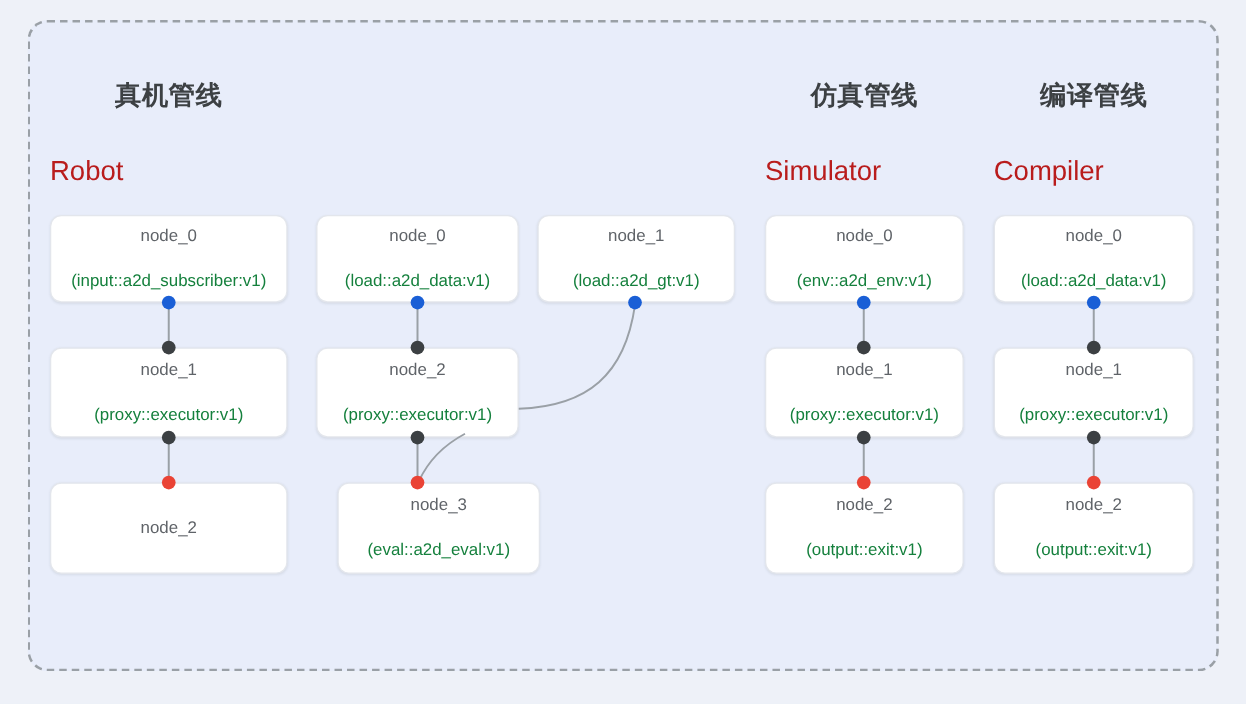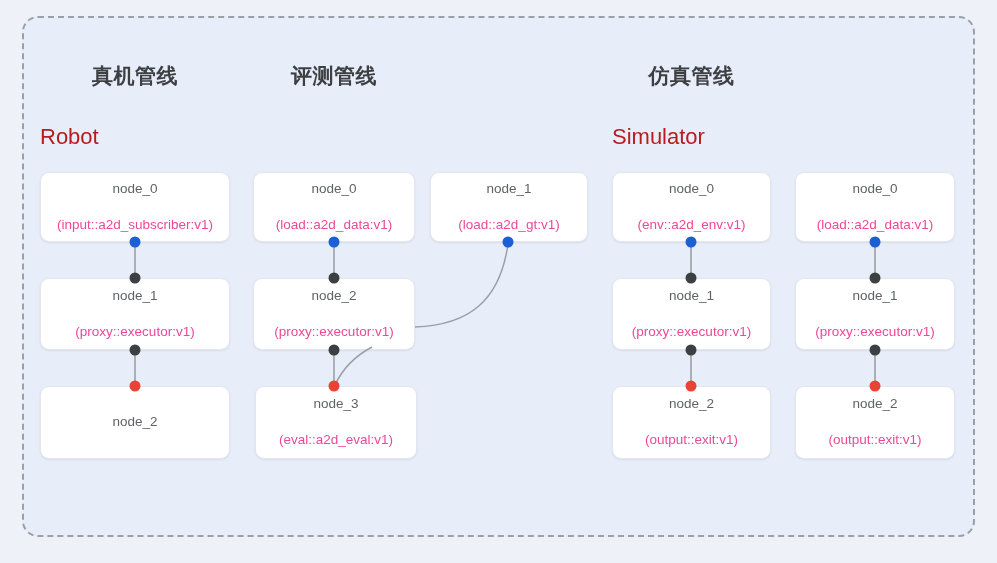--- a/index.html
+++ b/index.html
@@ -65,21 +65,21 @@
     gap: 21px;
   }
   .node-name {
     font-size: 13.5px;
     color: #5f6368;
     line-height: 1.1;
     white-space: nowrap;
   }
   .node-type {
     font-size: 13.5px;
-    color: #ec4899;
+    color: #15803d;
     line-height: 1.1;
     white-space: nowrap;
   }
   
   #connectors {
     position: absolute;
     left: 0;
     top: 0;
     width: 997px;
     height: 563px;
@@ -111,55 +111,56 @@
     <span class="node-type">(input::a2d_subscriber:v1)</span>
   </div>
   <div class="node" style="left:40px; top:278px; width:190px; height:72px;">
     <span class="node-name">node_1</span>
     <span class="node-type">(proxy::executor:v1)</span>
   </div>
   <div class="node" style="left:40px; top:386px; width:190px; height:73px;">
     <span class="node-name">node_2</span>
   </div>
 
-  <div class="col-title" style="left:253px; top:62px; width:162px;">评测管线</div>
 
   <div class="node" style="left:253px; top:172px; width:162px; height:70px;">
     <span class="node-name">node_0</span>
     <span class="node-type">(load::a2d_data:v1)</span>
   </div>
   <div class="node" style="left:430px; top:172px; width:158px; height:70px;">
     <span class="node-name">node_1</span>
     <span class="node-type">(load::a2d_gt:v1)</span>
   </div>
   <div class="node" style="left:253px; top:278px; width:162px; height:72px;">
     <span class="node-name">node_2</span>
     <span class="node-type">(proxy::executor:v1)</span>
   </div>
-  <div class="node" style="left:255px; top:386px; width:162px; height:73px;">
+  <div class="node" style="left:270px; top:386px; width:162px; height:73px;">
     <span class="node-name">node_3</span>
     <span class="node-type">(eval::a2d_eval:v1)</span>
   </div>
 
   <div class="col-title" style="left:612px; top:62px; width:159px;">仿真管线</div>
   <div class="col-subtitle" style="left:612px; top:124px; width:159px;">Simulator</div>
 
   <div class="node" style="left:612px; top:172px; width:159px; height:70px;">
     <span class="node-name">node_0</span>
     <span class="node-type">(env::a2d_env:v1)</span>
   </div>
   <div class="node" style="left:612px; top:278px; width:159px; height:72px;">
     <span class="node-name">node_1</span>
     <span class="node-type">(proxy::executor:v1)</span>
   </div>
   <div class="node" style="left:612px; top:386px; width:159px; height:73px;">
     <span class="node-name">node_2</span>
     <span class="node-type">(output::exit:v1)</span>
   </div>
 
+  <div class="col-title" style="left:795px; top:62px; width:160px;">编译管线</div>
+  <div class="col-subtitle" style="left:795px; top:124px; width:160px;">Compiler</div>
 
   <div class="node" style="left:795px; top:172px; width:160px; height:70px;">
     <span class="node-name">node_0</span>
     <span class="node-type">(load::a2d_data:v1)</span>
   </div>
   <div class="node" style="left:795px; top:278px; width:160px; height:72px;">
     <span class="node-name">node_1</span>
     <span class="node-type">(proxy::executor:v1)</span>
   </div>
   <div class="node" style="left:795px; top:386px; width:160px; height:73px;">

